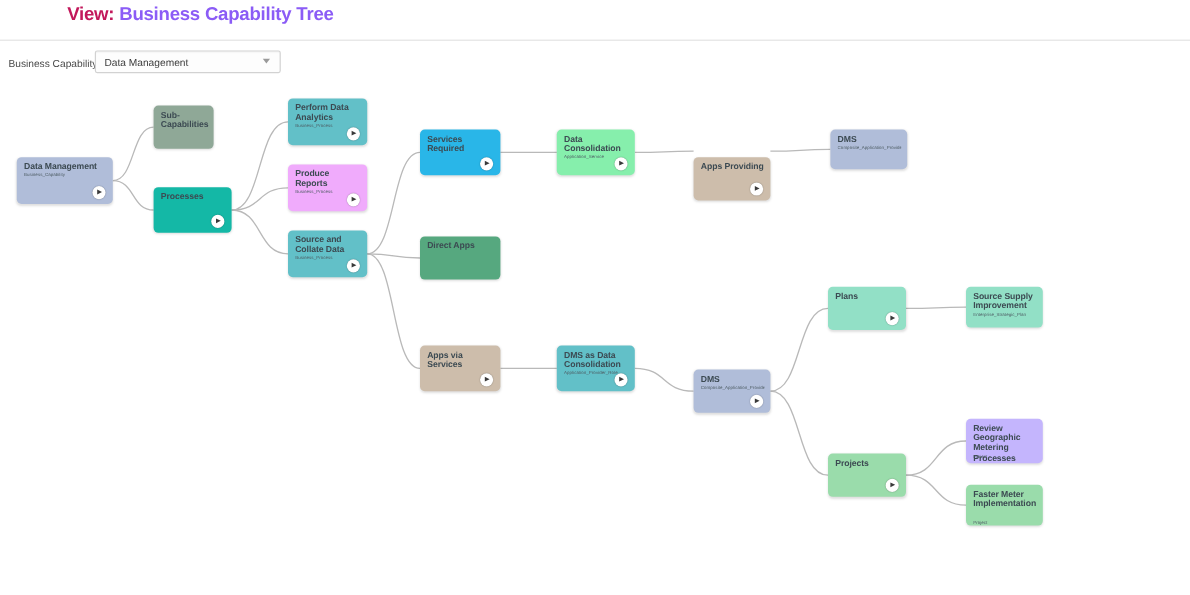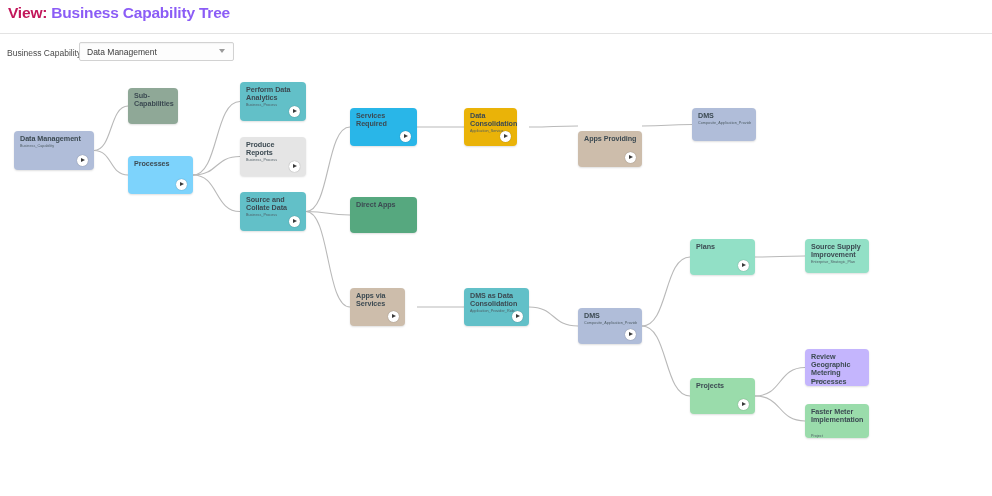--- a/index.html
+++ b/index.html
@@ -14,21 +14,21 @@
   
   #header{
     position:absolute;left:0;top:0;width:992px;height:33px;
     box-sizing:border-box;
     padding:4px 0 0 8px;
   }
   #page-title{
     font-size:15.5px;font-weight:bold;letter-spacing:-0.2px;
     white-space:nowrap;
   }
-  #page-title .view-label{color:#c2185b;}
+  #page-title .view-label{color:#c2185b;margin-left:48px;}
   #page-title .view-value{color:#8b5cf6;}
   #header-rule{
     position:absolute;left:0;top:33px;width:992px;height:1px;
     background:#e3e3e3;
   }
   
   #filter-bar{
     position:absolute;left:0;top:41px;width:992px;height:28px;
   }
   #filter-label{
@@ -141,51 +141,51 @@
     </svg>
   <div id="node-layer">
       <div class="node" style="left: 14px; top: 62px; width: 80px; height: 39px; background: rgb(176, 189, 217);">
         <div class="node-title">Data Management</div>
         <div class="node-sub" style="top: 13.2px;">Business_Capability</div>
         <div class="expand-btn"></div>
       </div>
       <div class="node" style="left: 128px; top: 19px; width: 50px; height: 36px; background: rgb(143, 168, 151);">
         <div class="node-title">Sub-Capabilities</div>
       </div>
-      <div class="node" style="left: 128px; top: 87px; width: 65px; height: 38px; background: #7dd3fc;">
+      <div class="node" style="left: 128px; top: 87px; width: 65px; height: 38px; background: #14b8a6;">
         <div class="node-title">Processes</div>
         <div class="expand-btn"></div>
       </div>
       <div class="node" style="left: 240px; top: 13px; width: 66px; height: 39px; background: rgb(98, 192, 200);">
         <div class="node-title">Perform Data Analytics</div>
         <div class="node-sub" style="top: 21.4px;">Business_Process</div>
         <div class="expand-btn"></div>
       </div>
-      <div class="node" style="left: 240px; top: 68px; width: 66px; height: 39px; background: #e5e5e5;">
+      <div class="node" style="left: 240px; top: 68px; width: 66px; height: 39px; background: #f0abfc;">
         <div class="node-title">Produce Reports</div>
         <div class="node-sub" style="top: 21.4px;">Business_Process</div>
         <div class="expand-btn"></div>
       </div>
       <div class="node" style="left: 240px; top: 123px; width: 66px; height: 39px; background: rgb(98, 192, 200);">
         <div class="node-title">Source and Collate Data</div>
         <div class="node-sub" style="top: 21.4px;">Business_Process</div>
         <div class="expand-btn"></div>
       </div>
       <div class="node" style="left: 350px; top: 39px; width: 67px; height: 38px; background: rgb(41, 182, 232);">
         <div class="node-title">Services Required</div>
         <div class="expand-btn"></div>
       </div>
       <div class="node" style="left: 350px; top: 128px; width: 67px; height: 36px; background: rgb(86, 168, 127);">
         <div class="node-title">Direct Apps</div>
       </div>
-      <div class="node" style="left: 350px; top: 219px; width: 55px; height: 38px; background: rgb(205, 189, 171);">
+      <div class="node" style="left: 350px; top: 219px; width: 67px; height: 38px; background: rgb(205, 189, 171);">
         <div class="node-title">Apps via Services</div>
         <div class="expand-btn"></div>
       </div>
-      <div class="node" style="left: 464px; top: 39px; width: 53px; height: 38px; background: #eab308;">
+      <div class="node" style="left: 464px; top: 39px; width: 65px; height: 38px; background: #86efac;">
         <div class="node-title">Data Consolidation</div>
         <div class="node-sub" style="top: 21.4px;">Application_Service</div>
         <div class="expand-btn"></div>
       </div>
       <div class="node" style="left: 464px; top: 219px; width: 65px; height: 38px; background: rgb(98, 192, 200);">
         <div class="node-title">DMS as Data Consolidation</div>
         <div class="node-sub" style="top: 21.4px;">Application_Provider_Role</div>
         <div class="expand-btn"></div>
       </div>
       <div class="node" style="left: 578px; top: 39px; width: 64px; height: 36px; background: rgb(205, 189, 171); margin-top: 23px;">

